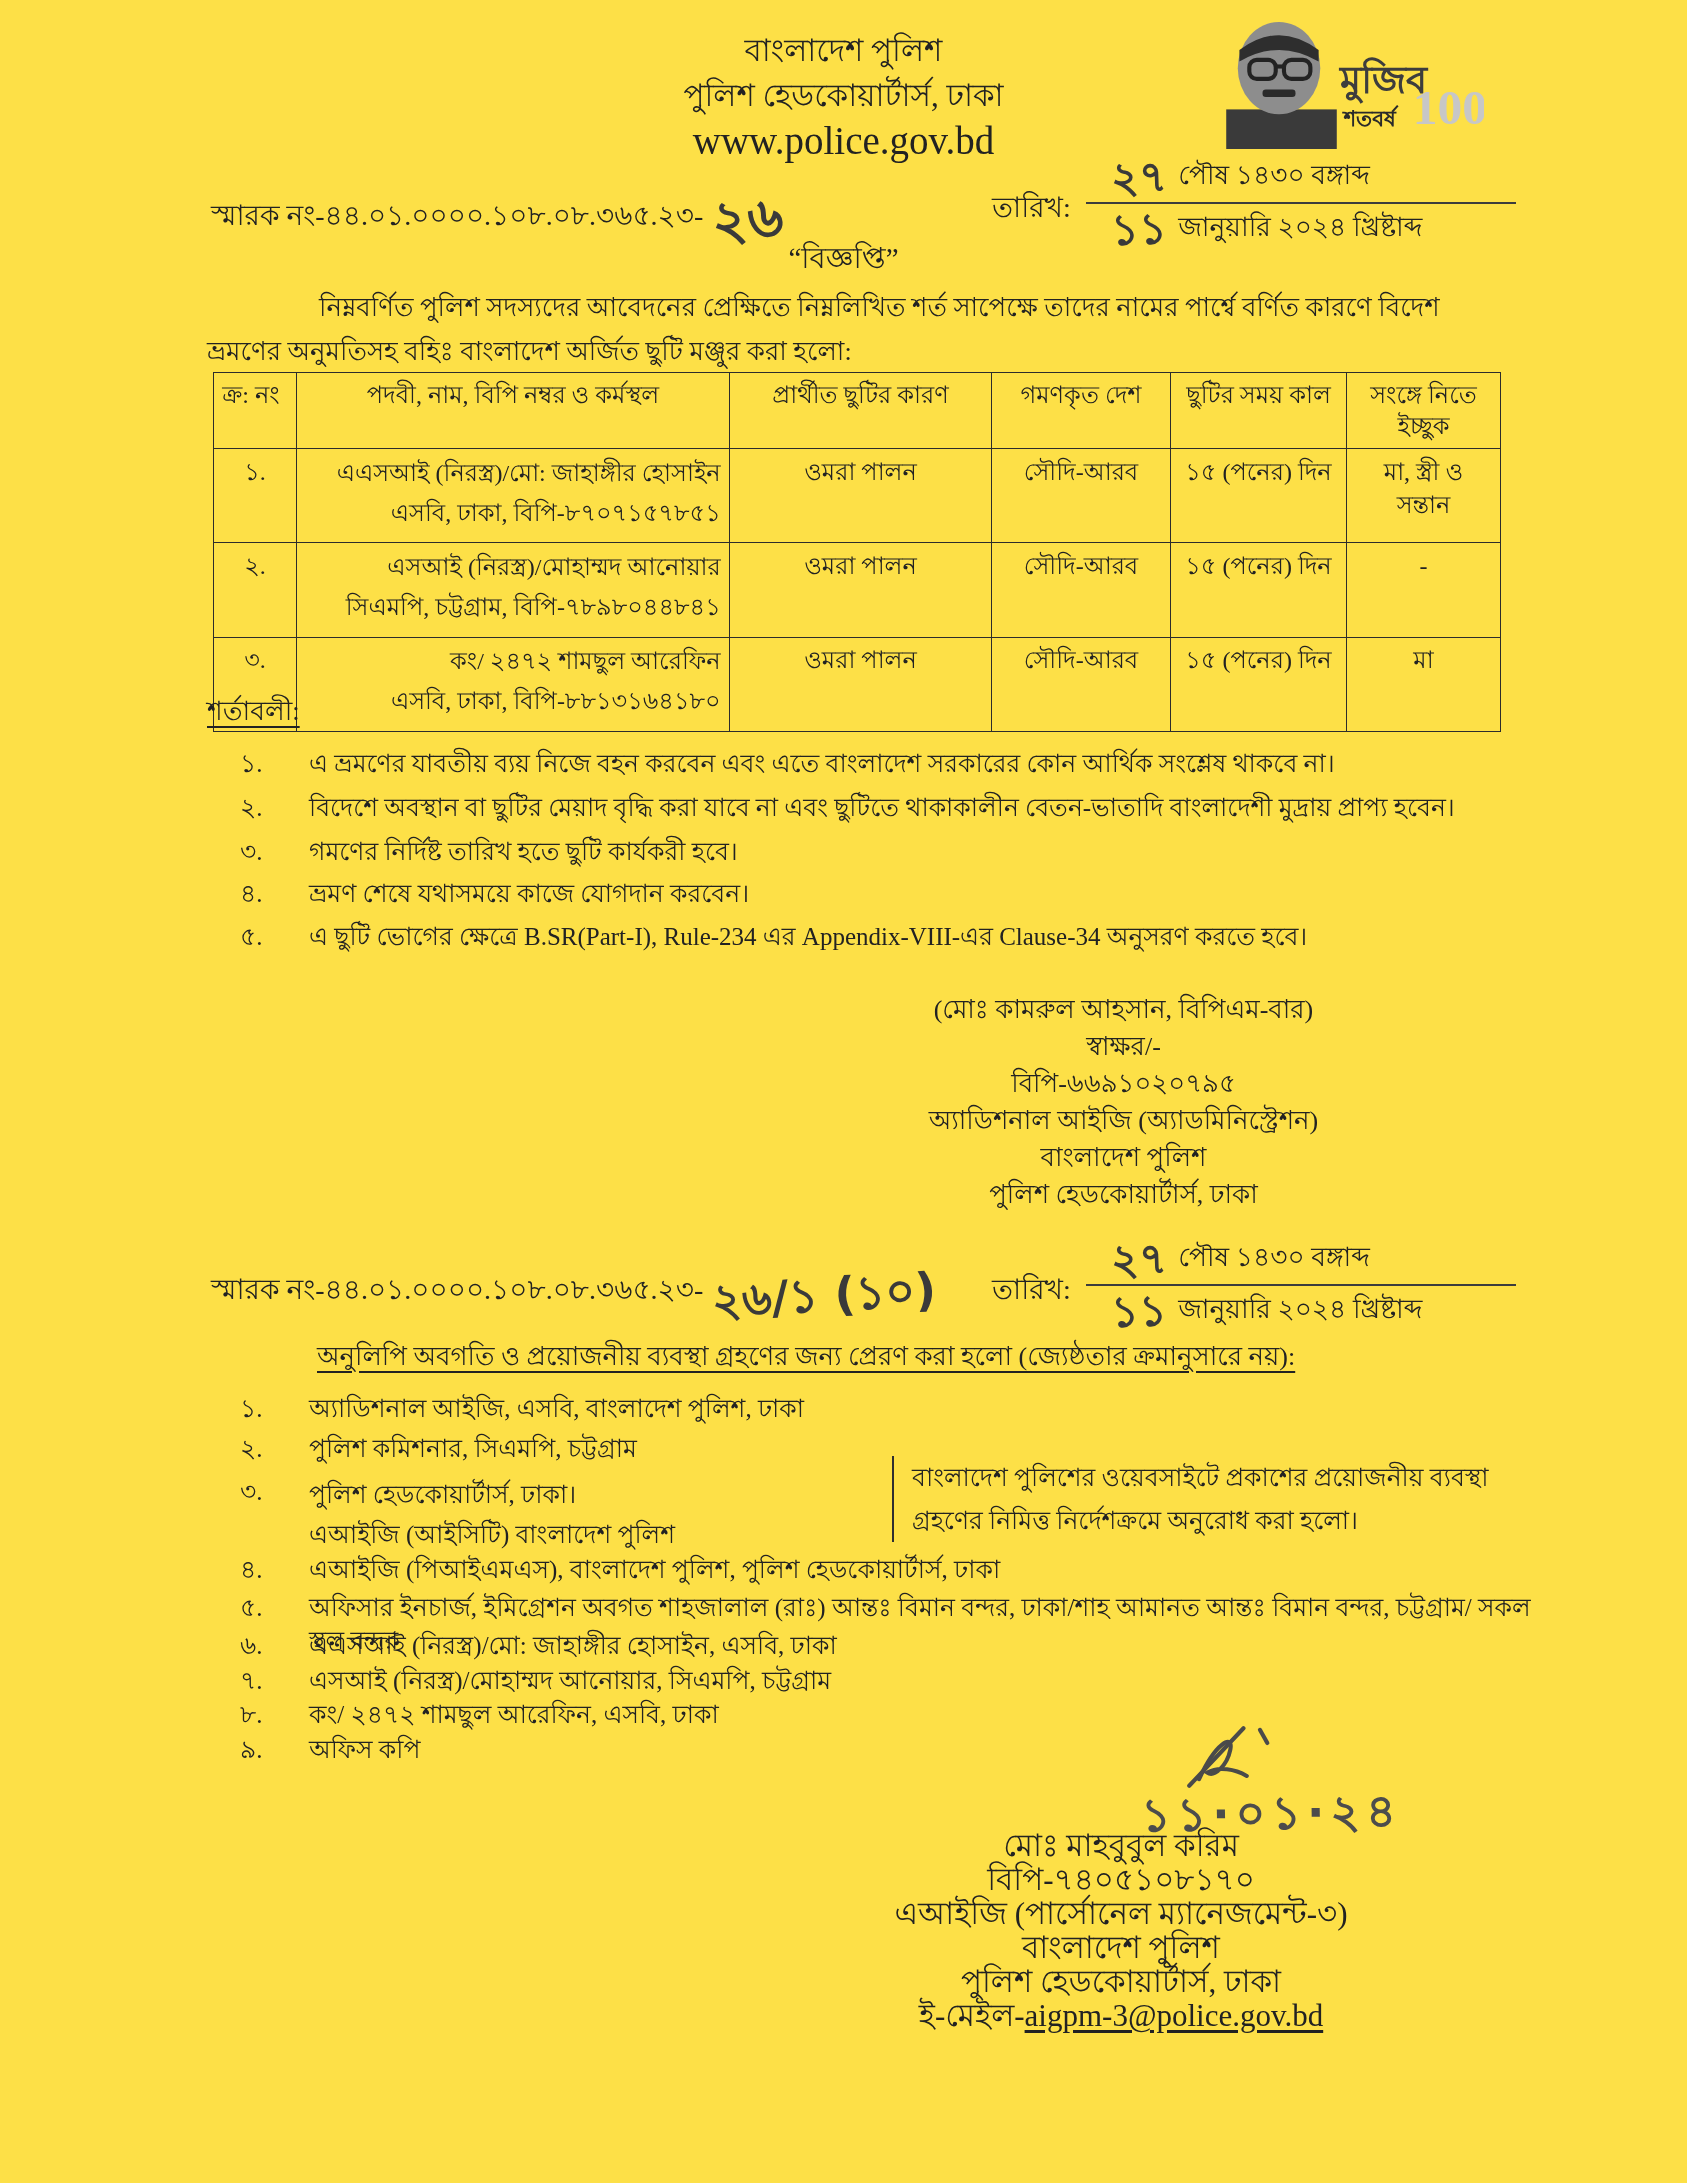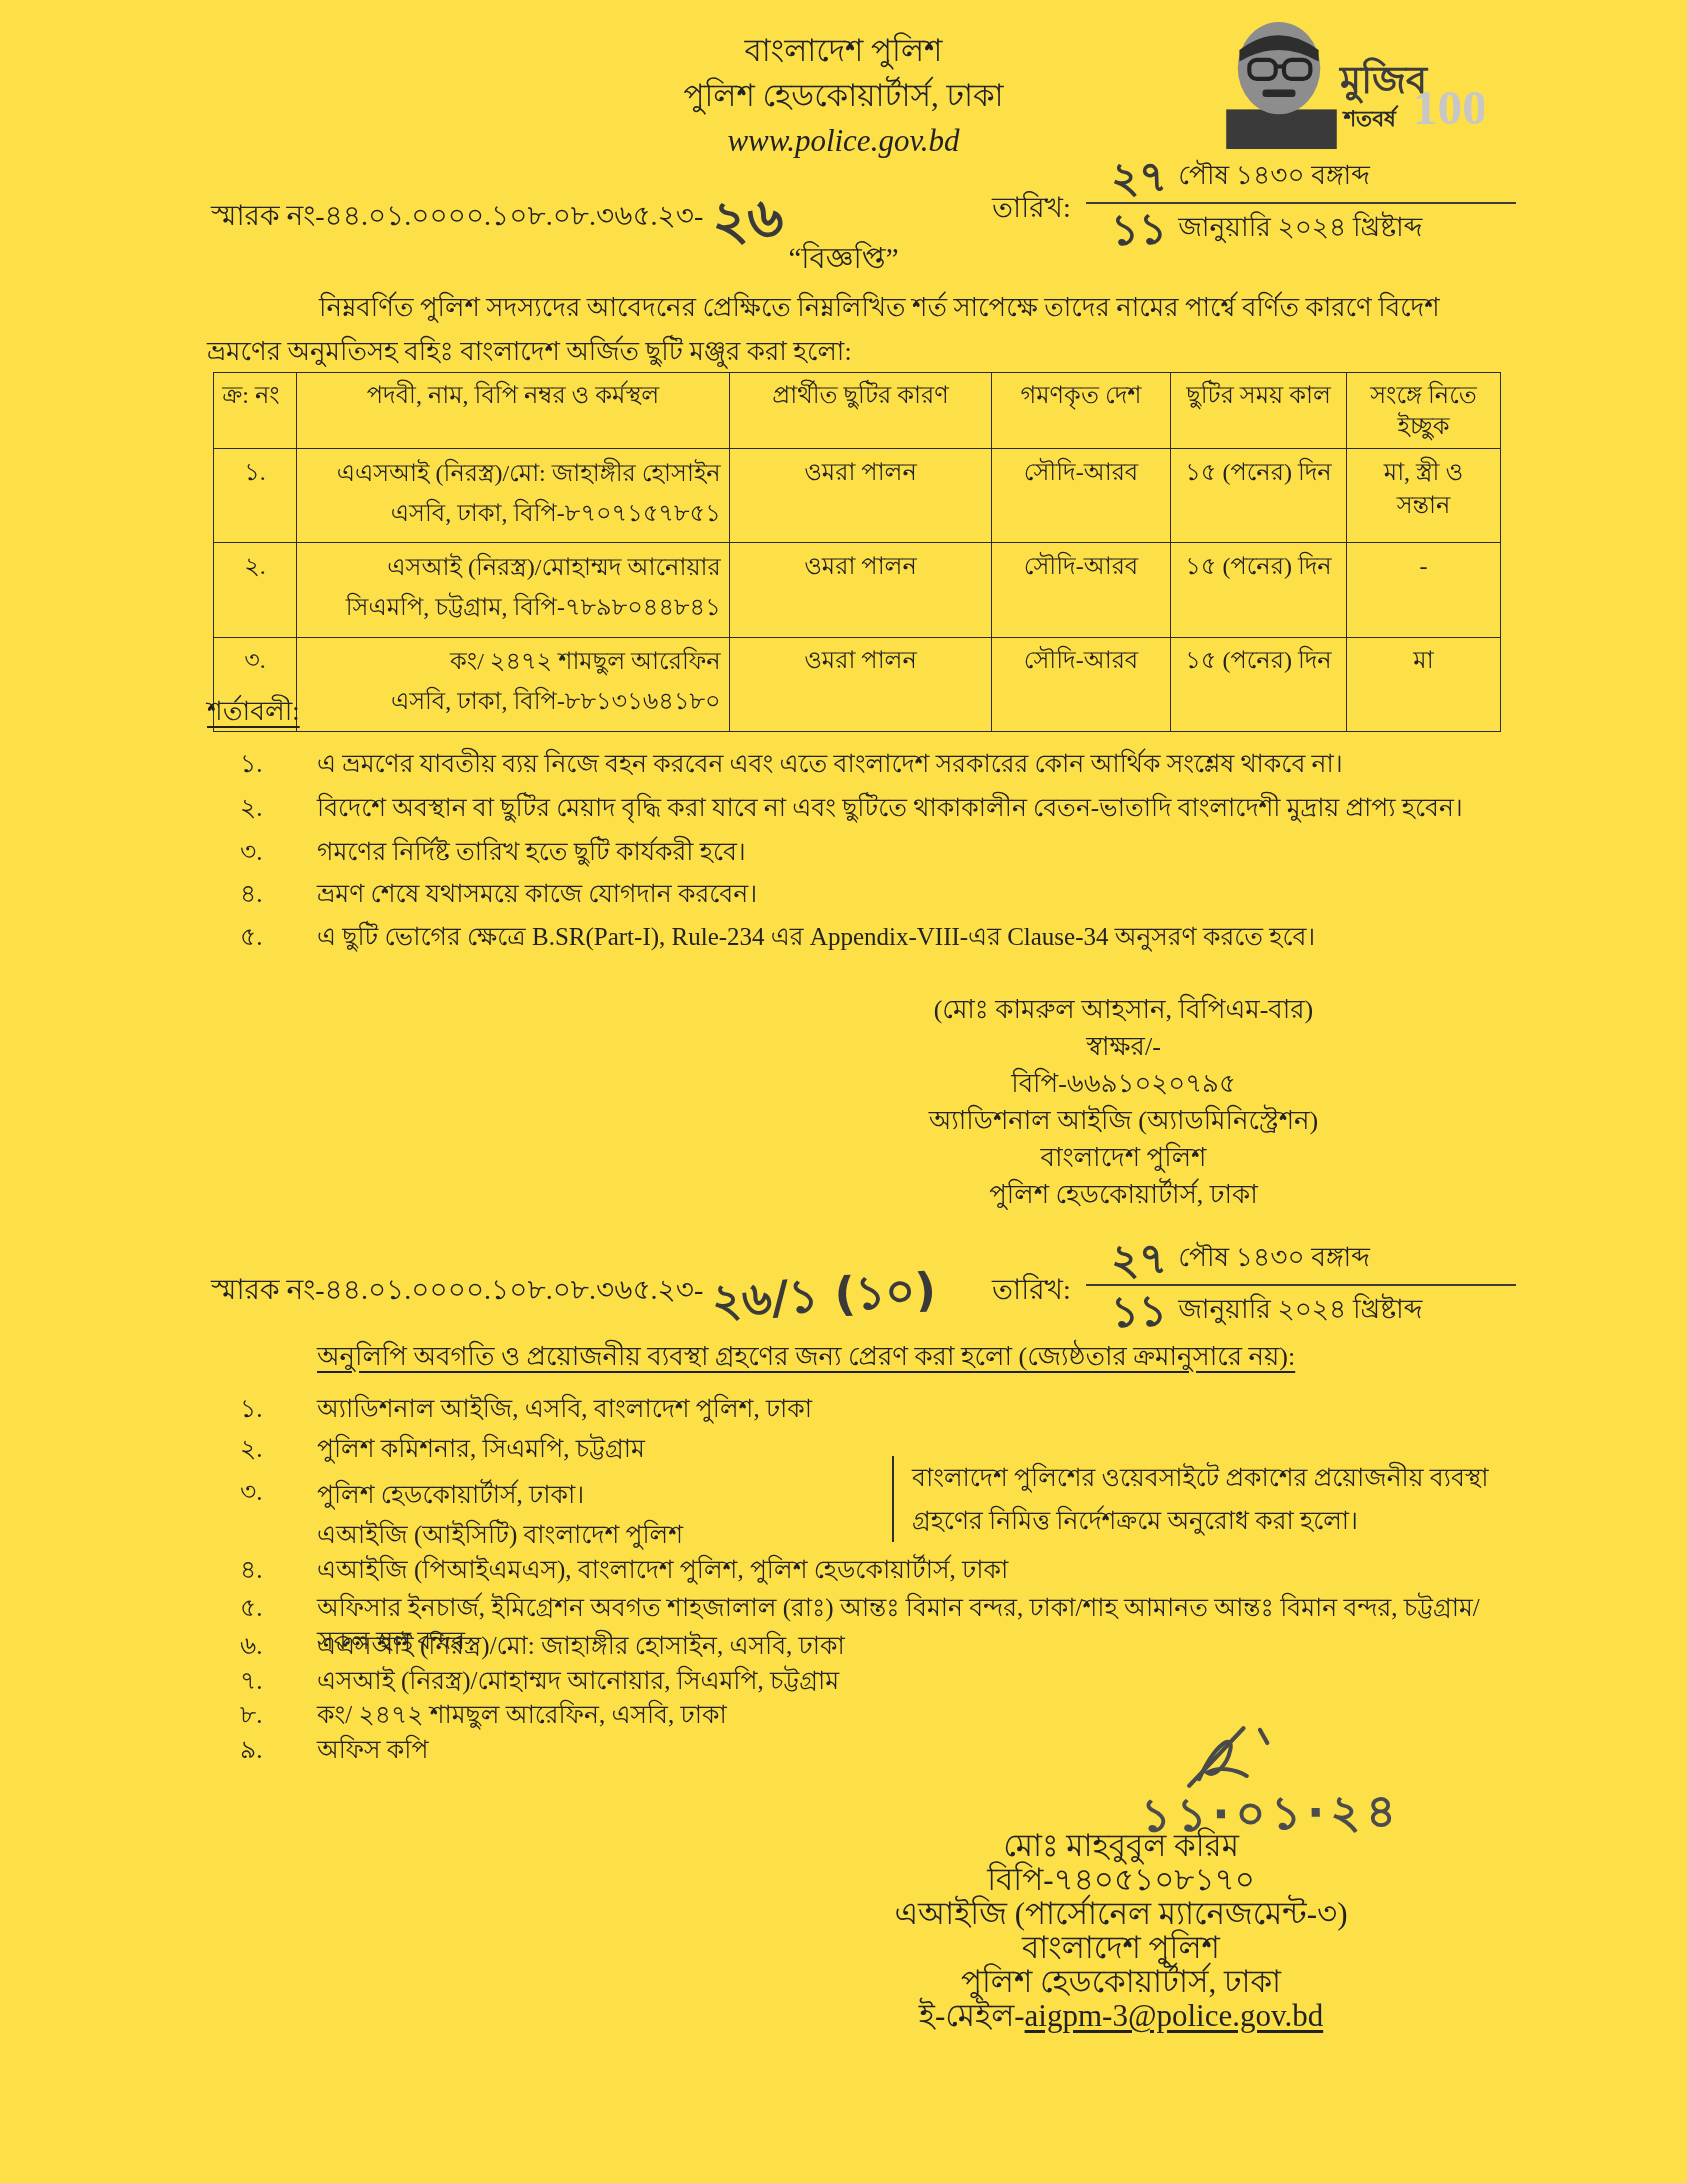--- a/index.html
+++ b/index.html
@@ -9,21 +9,21 @@
     margin:0 auto;
     background:#fde047;
     font-family:"Liberation Serif","DejaVu Serif",serif;
     color:#222;
     overflow:hidden;
   }
   
   .hdr { position:absolute; left:0; top:28px; width:100%; text-align:center; }
   .hdr .l1 { font-size:31px; line-height:45px; }
   .hdr .l2 { font-size:31px; line-height:45px; }
-  .hdr .l3 { font-size:31px; line-height:46px; font-family:"Liberation Serif",serif;font-style:italic; }
+  .hdr .l3 { font-size:39px; line-height:46px; font-family:"Liberation Serif",serif; }
   .logo { position:absolute; left:1178px; top:16.5px; width:306px; height:132px; }
   
   .memo-row { position:absolute; left:211px; font-size:28px; white-space:nowrap; }
   .memo1 { top:177px; }
   .memo2 { top:1260px; }
   .hand { font-weight:700; color:#3a3a3a; font-family:"DejaVu Sans",sans-serif; }
   .hand-big { display:inline-block; font-size:55px; transform:rotate(-4deg); vertical-align:-13.2px; margin-left:8.3px; }
   .hand-mid { display:inline-block; font-size:46px; transform:rotate(-3deg); vertical-align:-11.6px; margin-left:8.3px; }
   .date-block { position:absolute; display:flex; gap:15px; }
   .date1 { left:992px; top:155px; }
@@ -42,21 +42,21 @@
   table.leave th, table.leave td { border:1.7px solid #2c2c2c; padding:6.6px 8.3px; vertical-align:top; }
   table.leave th { font-weight:normal; text-align:center; height:51px; line-height:31px; }
   table.leave th.c-sl { text-align:left; vertical-align:top; }
   table.leave td { height:58px; text-align:center; line-height:33px; }
   table.leave td.c-name { text-align:left; }
   .name-cell div { line-height:35px; margin-bottom:5px;text-align:right; }
   
   .cond-title { position:absolute; left:207px; top:691px; font-size:26.5px; text-decoration:underline; text-underline-offset:5.8px; }
   .lrow { position:absolute; left:207px; width:1331px; display:flex; font-size:25px; line-height:33px; }
   .lrow .num { width:69px; padding-left:33px; flex:0 0 auto; }
-  .lrow .txt { flex:1;margin-left:8px; }
+  .lrow .txt { flex:1; }
   
   .sig1 { position:absolute; left:900px; top:991px; width:447px; text-align:center; font-size:26px; line-height:37px; }
   .sig2 { position:absolute; left:877px; top:1829px; width:488px; text-align:center; font-size:31px; line-height:34px; }
   .email-u { text-decoration:underline; text-underline-offset:4.1px; font-family:"Liberation Serif",serif; }
   .sig2-squiggle { position:absolute; left:1184px; top:1720px; }
   .sig2-date { position:absolute; left:1141px; top:1778px; font-size:46px; letter-spacing:5.8px; color:#4c4c4c; font-weight:700; transform:rotate(-1deg); font-family:"DejaVu Sans",sans-serif; }
   
   .dist-title { position:absolute; left:317px; top:1336px; font-size:26px; text-decoration:underline; text-underline-offset:5.8px; }
   .two-line div { line-height:40px; }
   .note-box { position:absolute; left:892px; top:1456px; width:645px; border-left:2.5px solid #2f2f2f; padding-left:18px; font-size:25px; line-height:43px; }

